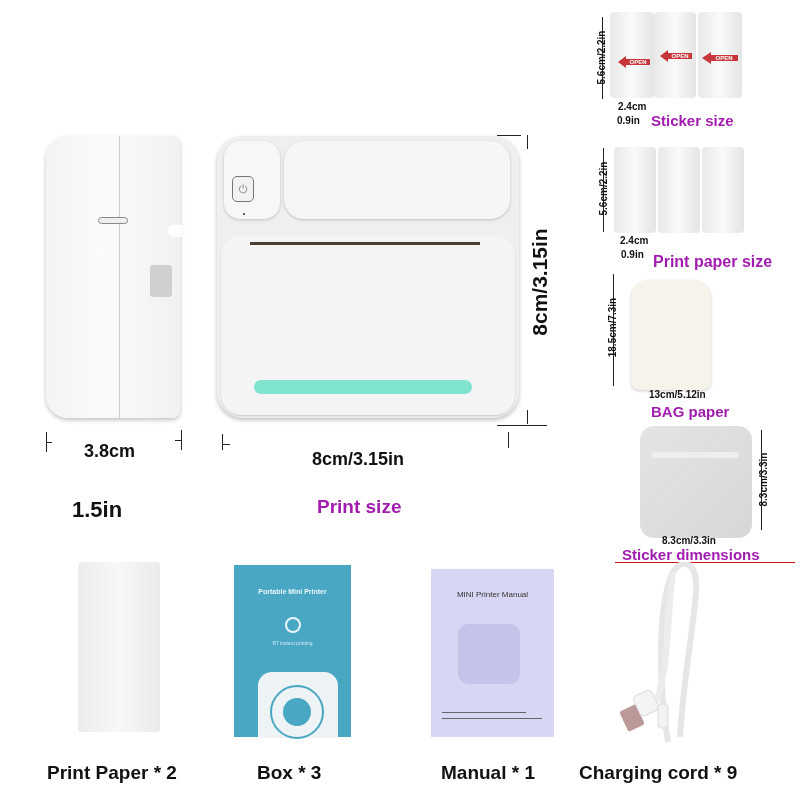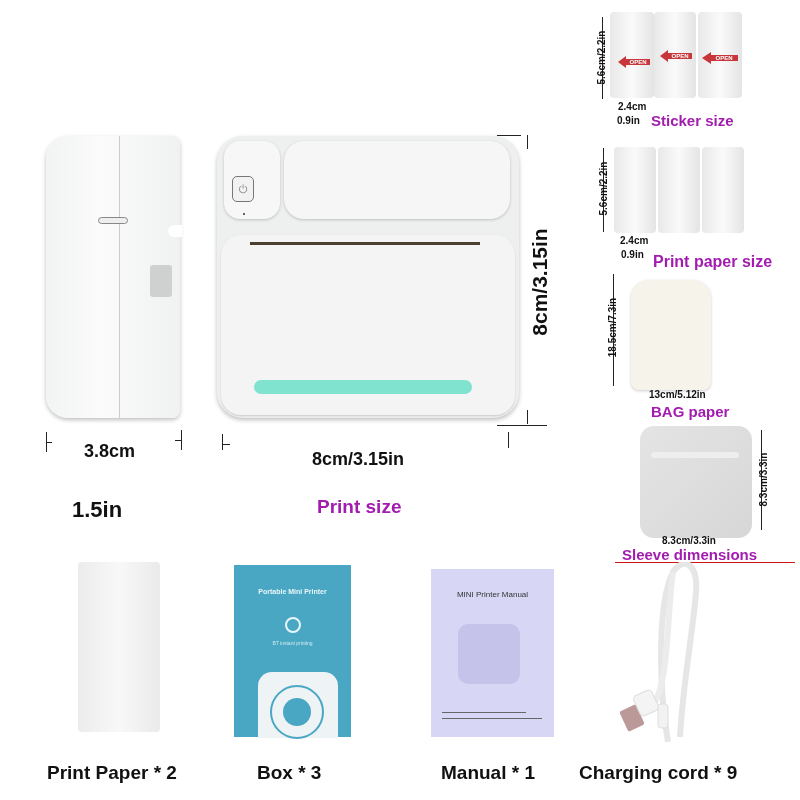--- a/index.html
+++ b/index.html
@@ -120,21 +120,21 @@
 <div class="tick-v" style="left:613px;top:274px;height:112px;"></div>
 <div class="abs dim-small vtext" style="left:567px;top:322px;width:90px;text-align:center;">18.5cm/7.3in</div>
 <div class="abs dim-small" style="left:649px;top:389px;">13cm/5.12in</div>
 <div class="abs red" style="left:651px;top:403px;font-size:15px;">BAG paper</div>
 
 <div class="abs sleeve"></div>
 <div class="abs sleeve-slot"></div>
 <div class="tick-v" style="left:761px;top:430px;height:100px;"></div>
 <div class="abs dim-small vtext" style="left:718px;top:474px;width:90px;text-align:center;">8.3cm/3.3in</div>
 <div class="abs dim-small" style="left:662px;top:535px;">8.3cm/3.3in</div>
-<div class="abs red" style="left:622px;top:546px;font-size:15px;">Sleeve dimensions</div>
+<div class="abs red" style="left:622px;top:546px;font-size:15px;">Sticker dimensions</div>
 <div class="tick-h" style="left:615px;top:562px;width:180px;background:#d0161b;"></div>
 
 <div class="abs bottom-roll"></div>
 
 <div class="abs box"></div>
 <div class="abs box-title">Portable Mini Printer</div>
 <div class="abs box-icon"></div>
 <div class="abs box-sub">BT instant printing</div>
 <div class="abs box-printer"></div>
 <div class="abs box-ring"></div>

